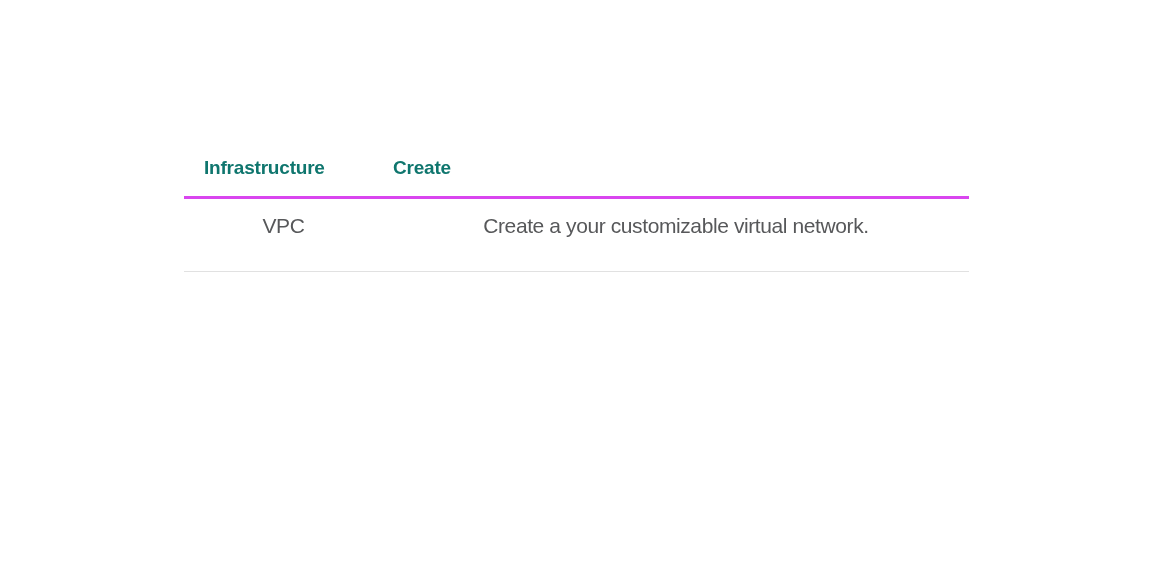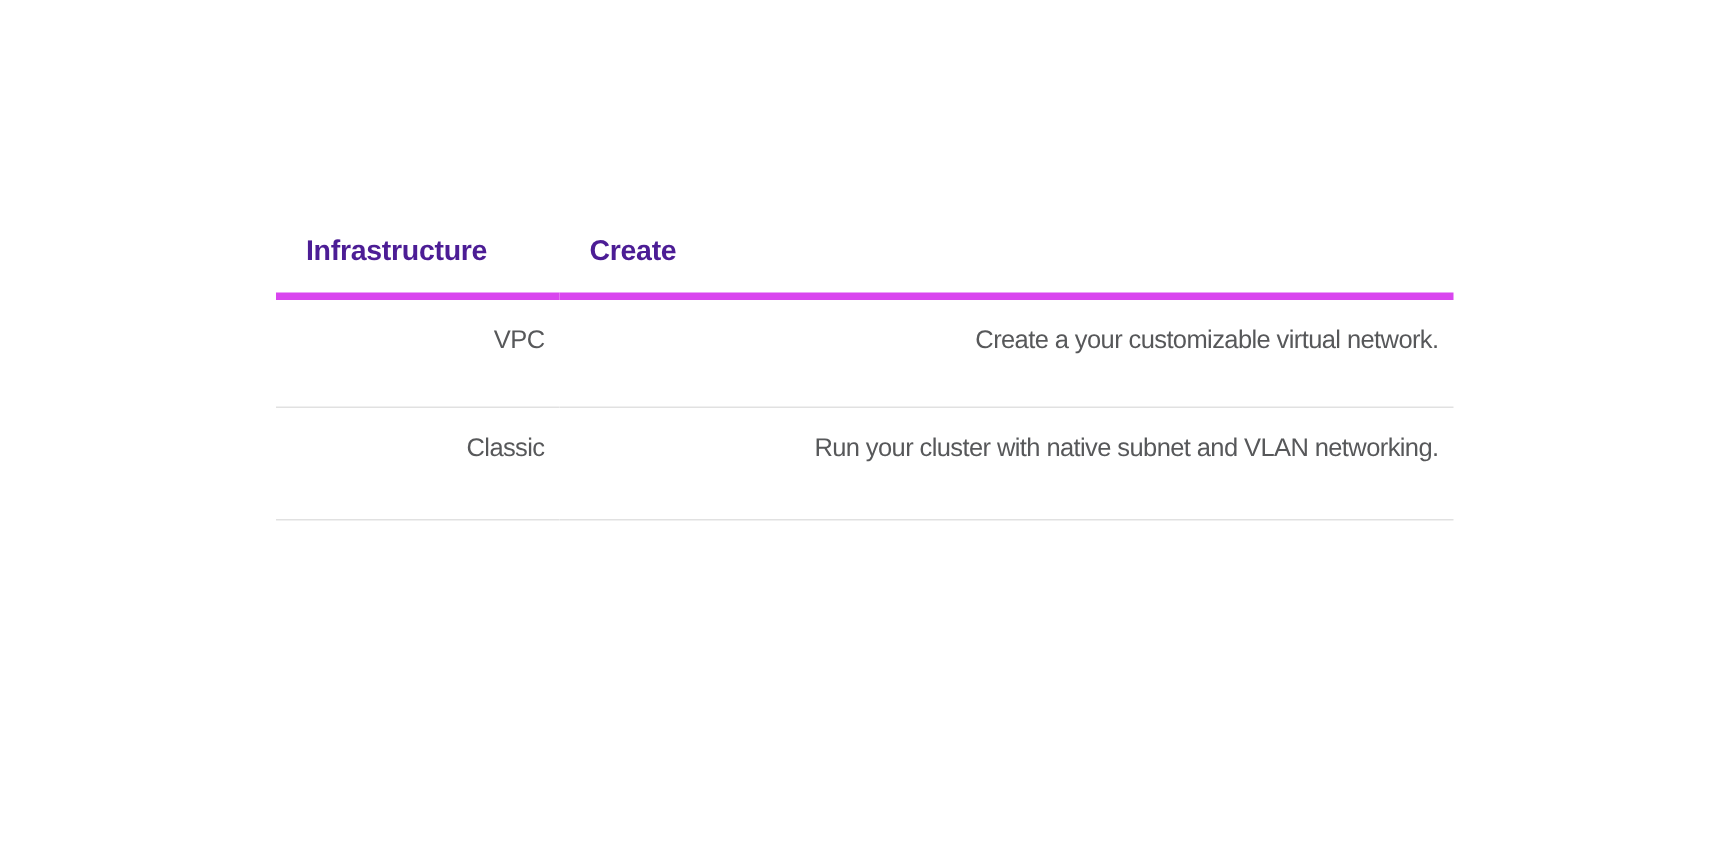--- a/index.html
+++ b/index.html
@@ -30,30 +30,30 @@
   col.col-details { width: auto; }
 
   table.infra-table th {
     height: 56px;
     padding: 0 0 0 20px;
     text-align: left;
     vertical-align: middle;
     font-size: 19px;
     font-weight: 700;
     letter-spacing: -0.2px;
-    color: #4c1d95;
-    border-bottom: 5px solid #d946ef;
+    color: #0f766e;
+    border-bottom: 3px solid #d946ef;
     box-sizing: border-box;
   }
   table.infra-table td {
     height: 74px;
     padding: 13px 10px 0 20px;
-    text-align: right;
+    text-align: center;
     vertical-align: top;
-    font-size: 17px;
+    font-size: 21px;
     font-weight: 400;
     letter-spacing: -0.4px;
     line-height: 28px;
     color: #57585a;
     border-bottom: 1px solid #e1e1e1;
     box-sizing: border-box;
     white-space: nowrap;
     overflow: visible;
   }
   table.infra-table tbody tr:nth-child(2) td { height: 75px; }
@@ -72,20 +72,16 @@
         <tr>
           <th>Infrastructure</th>
           <th>Create</th>
         </tr>
       </thead>
       <tbody>
         <tr>
           <td>VPC</td>
           <td>Create a your customizable virtual network.</td>
         </tr>
-        <tr>
-          <td>Classic</td>
-          <td>Run your cluster with native subnet and VLAN networking.</td>
-        </tr>
       </tbody>
     </table>
   </div>
 </main>
 
 </body></html>

